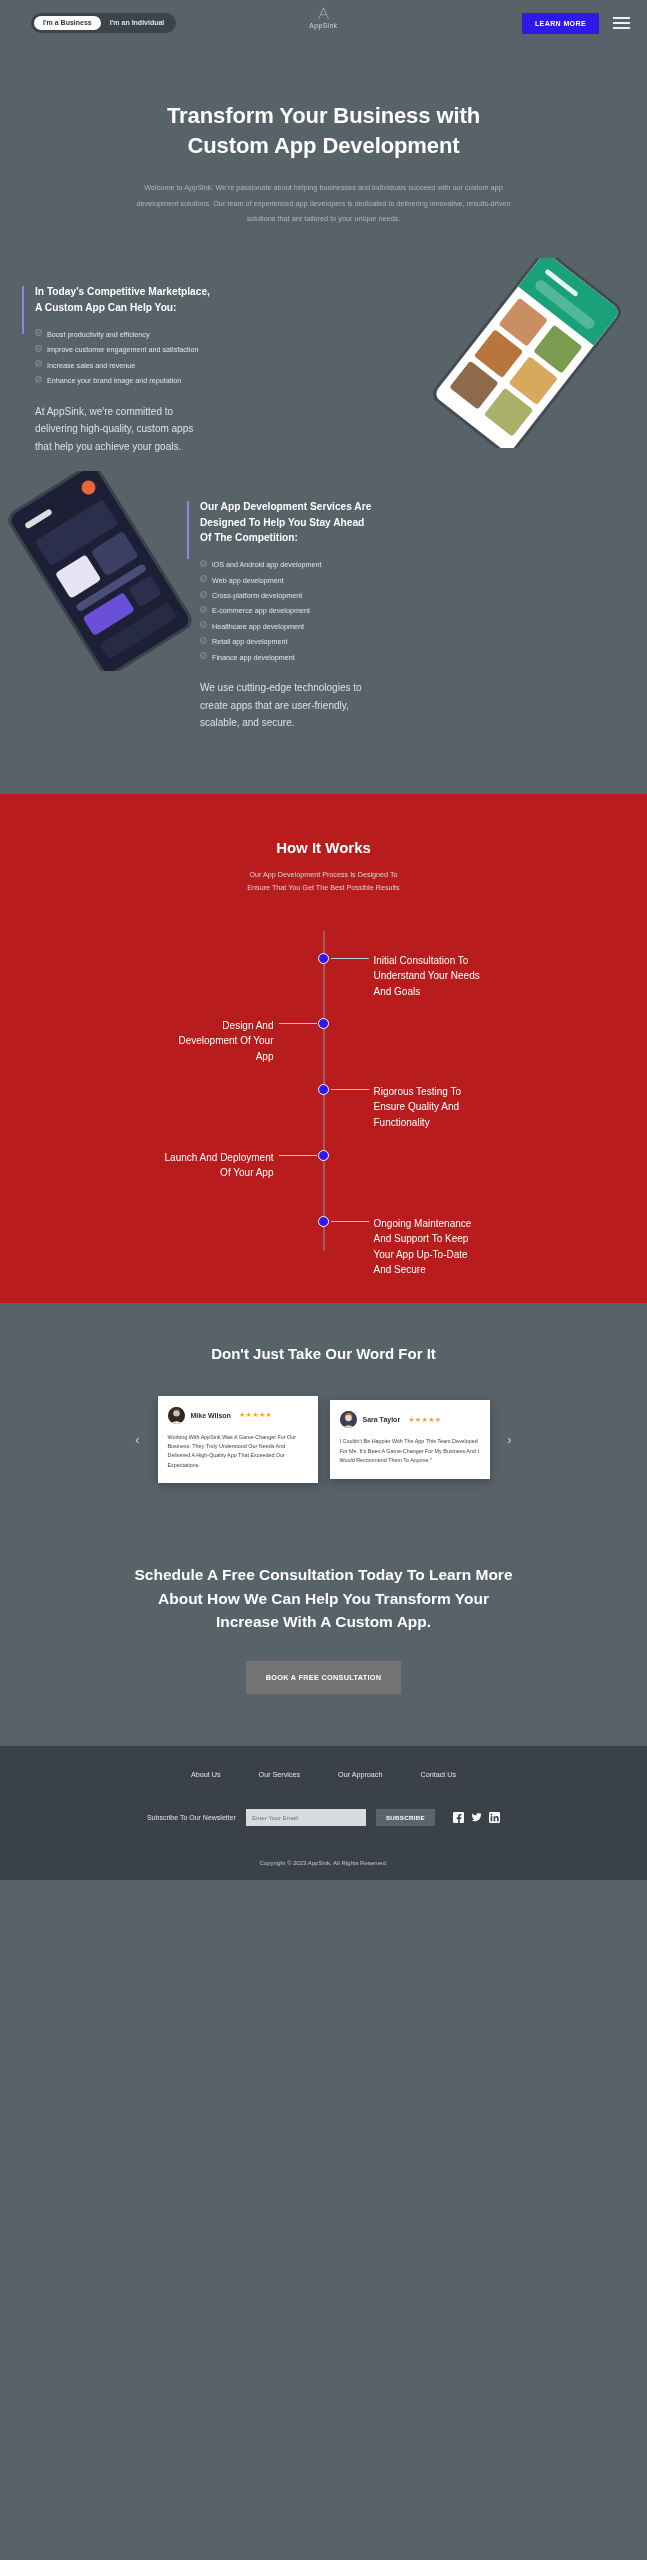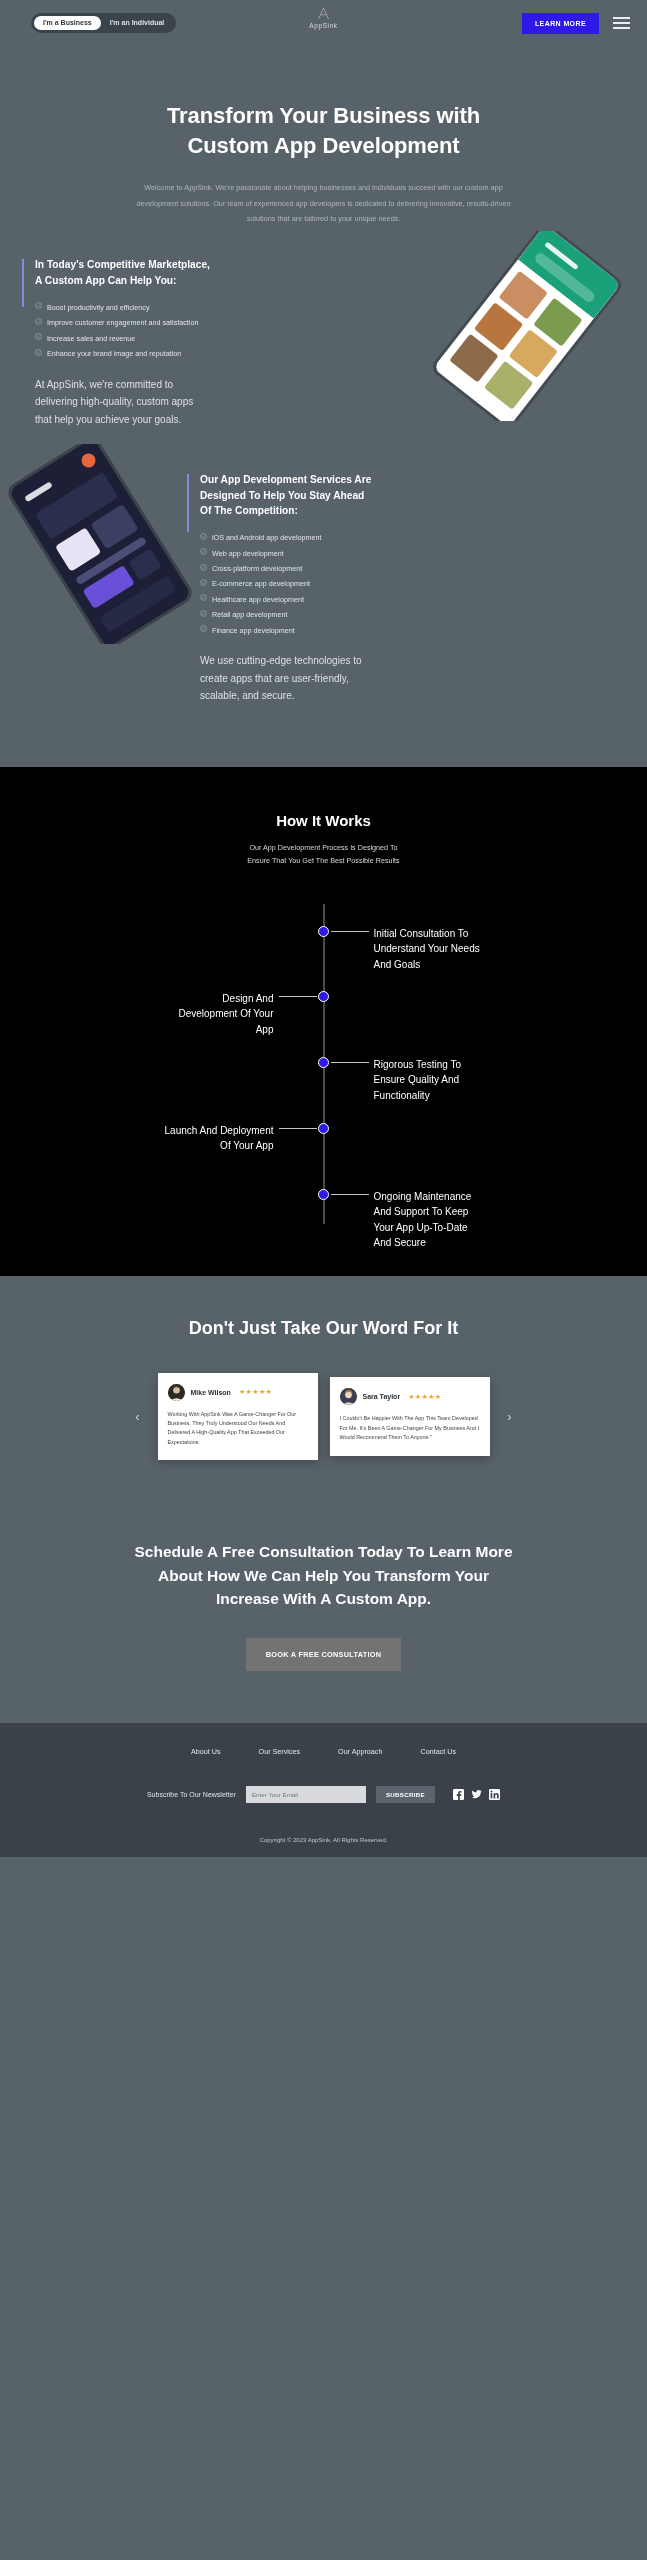--- a/index.html
+++ b/index.html
@@ -97,21 +97,21 @@
     margin:20px auto 0;
     width:400px;
     font-size:7.3px;
     line-height:2.1;
     color:#aeb6bc;
   }
 
   
   .feature {
     position:relative;
-    margin-top:31px;
+    margin-top:58px;
     padding:0 22px;
   }
   .feature-inner { position:relative; }
   .accent-bar {
     position:absolute;
     left:0; top:2px;
     width:2px;
     height:48px;
     background:#8d86e0;
   }
@@ -150,21 +150,21 @@
   .phone-left {
     position:absolute;
     left:-22px; top:-28px;
     width:205px; height:200px;
   }
   .feature.right-text { margin-top:44px; }
   .feature.right-text .feature-inner { padding-left:165px; }
 
   
   .how {
-    background:#000000;
+    background:#b91c1c;
     margin-top:62px;
     padding:45px 0 52px;
   }
   .how h2 { text-align:center; font-size:15px; font-weight:bold; }
   .how-sub {
     text-align:center;
     font-size:7.2px;
     line-height:1.85;
     color:#d5d9dc;
     margin-top:12px;
@@ -210,21 +210,21 @@
   }
   .tl-step.right .tl-connector { left:50%; margin-left:7px; }
   .tl-step.right .tl-label { left:50%; margin-left:50px; text-align:left; }
   .tl-step.left .tl-connector { right:50%; margin-right:7px; }
   .tl-step.left .tl-label { right:50%; margin-right:50px; text-align:right; }
 
   
   .testimonials { padding:42px 0 40px; }
   .testimonials h2 {
     text-align:center;
-    font-size:18px;
+    font-size:15px;
     font-weight:bold;
   }
   .t-row {
     margin-top:34px;
     display:flex;
     align-items:center;
     justify-content:center;
     gap:12px;
   }
   .t-arrow {

